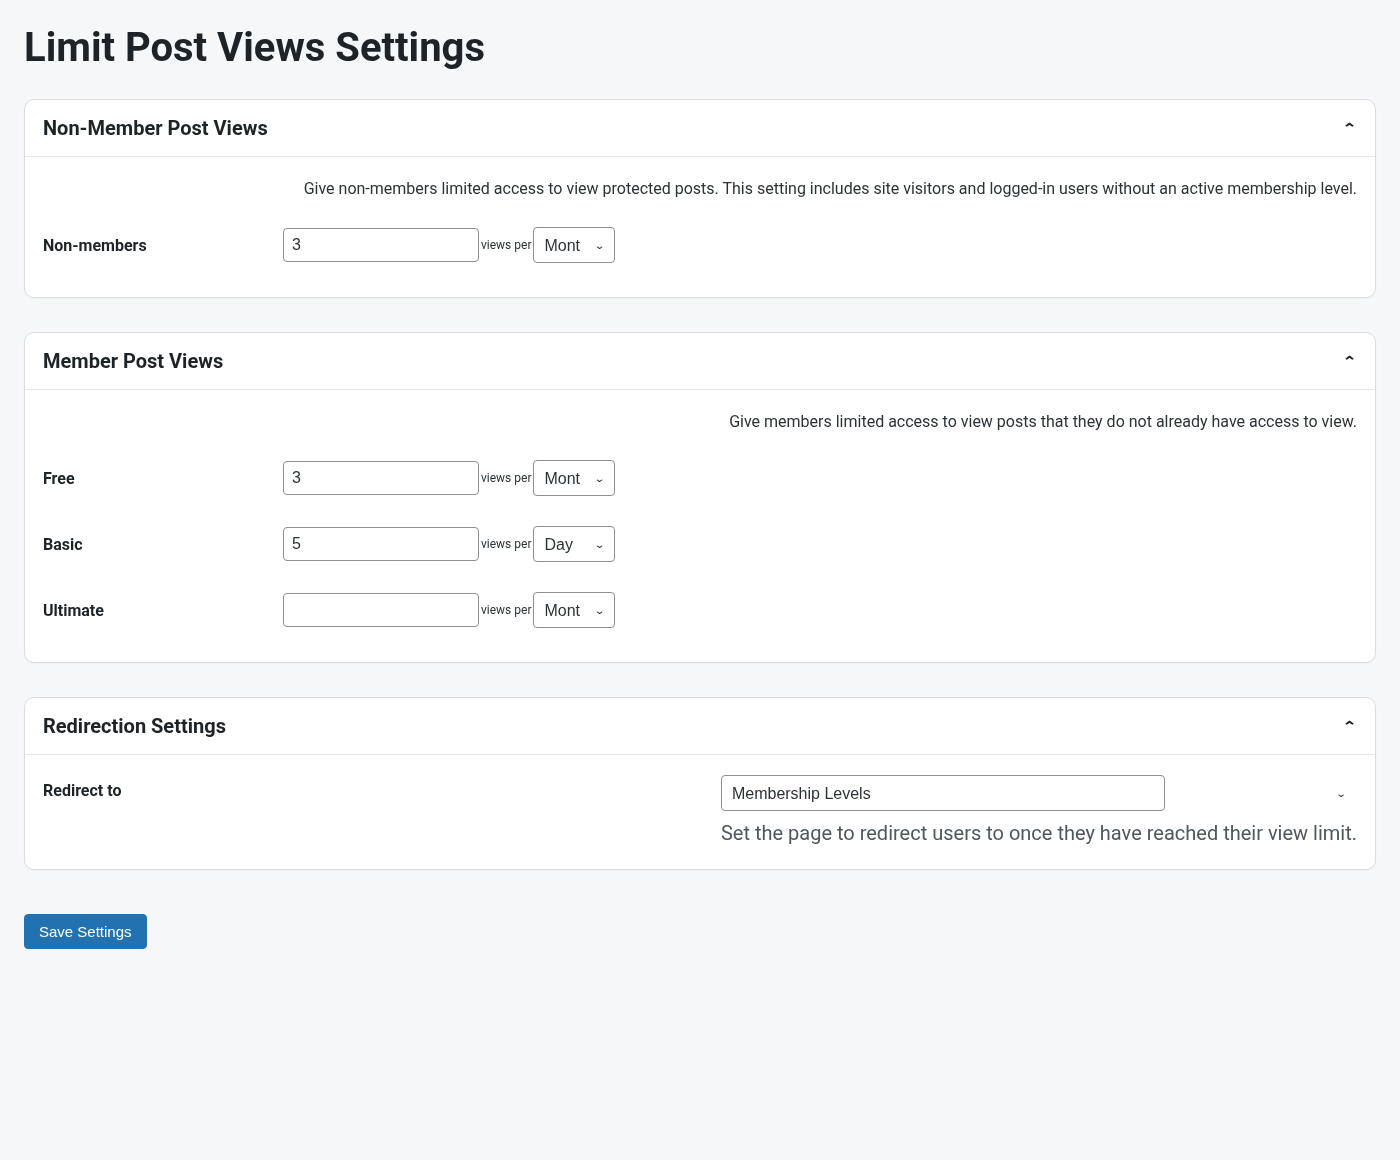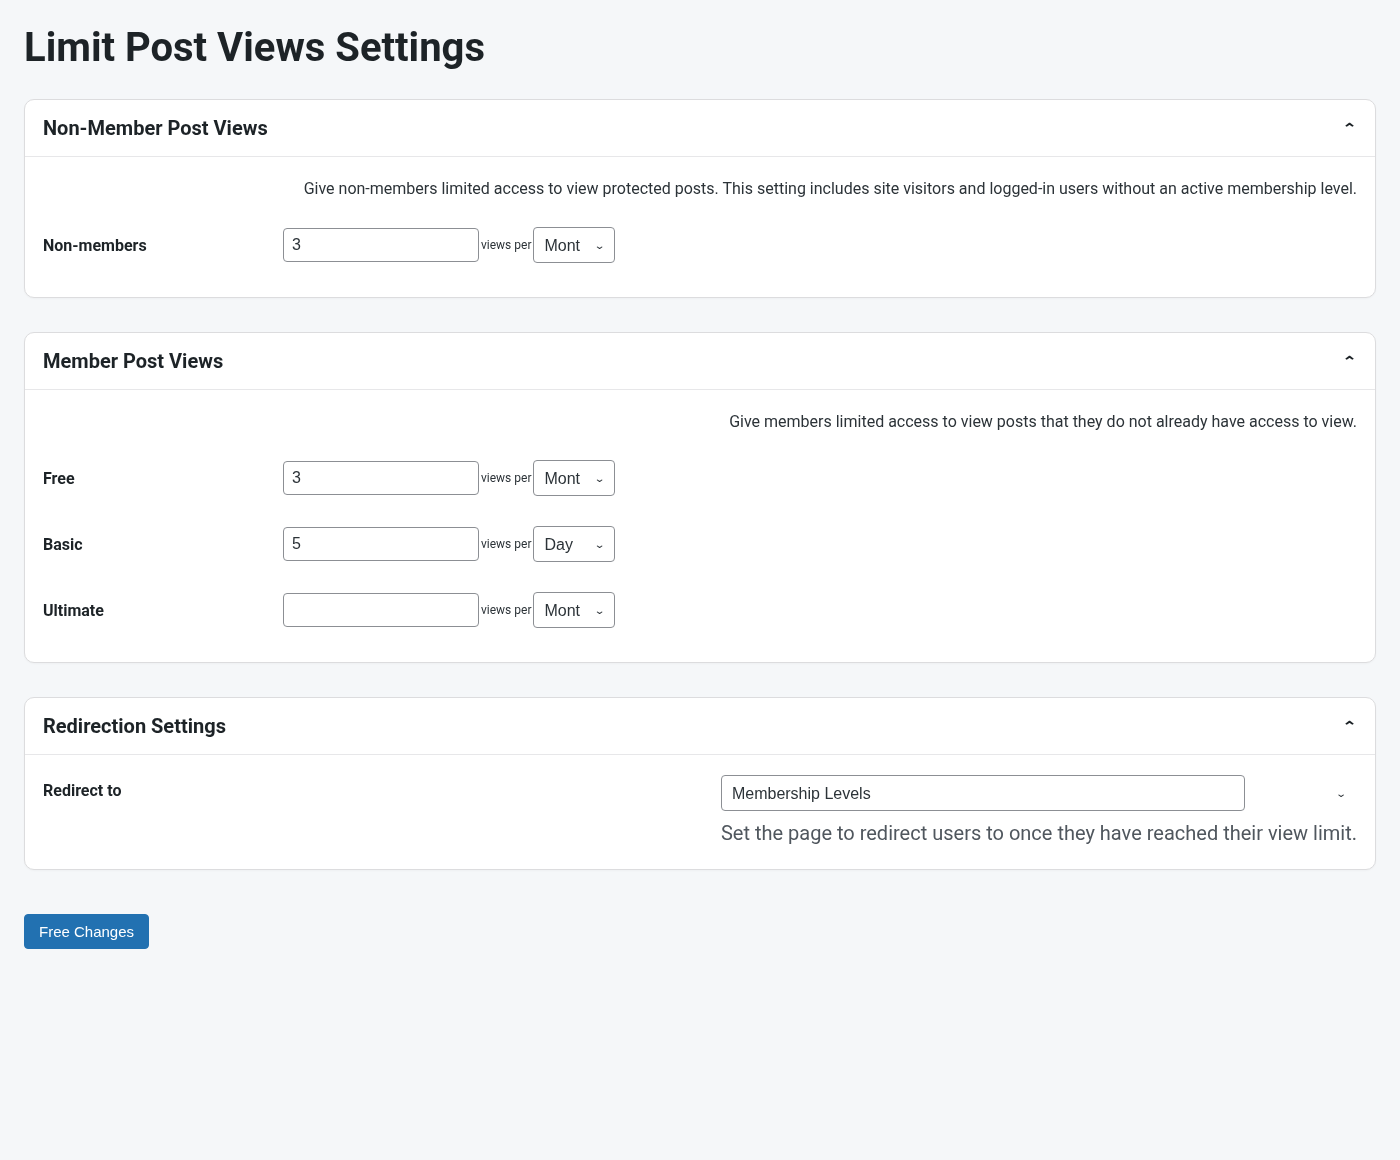--- a/index.html
+++ b/index.html
@@ -100,21 +100,21 @@
       background: #fff;
       appearance: none;
       -webkit-appearance: none;
       -moz-appearance: none;
       cursor: pointer;
     }
     .select-period {
       width: 82px;
     }
     .select-redirect {
-      width: 524px;
+      width: 444px;
     }
     .select-chevron {
       position: absolute;
       right: 10px;
       top: 50%;
       transform: translateY(-50%) scaleY(0.7);
       pointer-events: none;
       font-size: 14px;
       color: #2c3338;
     }
@@ -242,16 +242,16 @@
             <option>Membership Levels</option>
           </select>
           <span class="select-chevron">⌄</span>
         </div>
         <p class="help-text">Set the page to redirect users to once they have reached their view limit.</p>
       </div>
     </div>
   </div>
 </div>
 
-<button class="save-btn">Free Changes</button>
+<button class="save-btn">Save Settings</button>
 
 
 
 
 </body></html>

